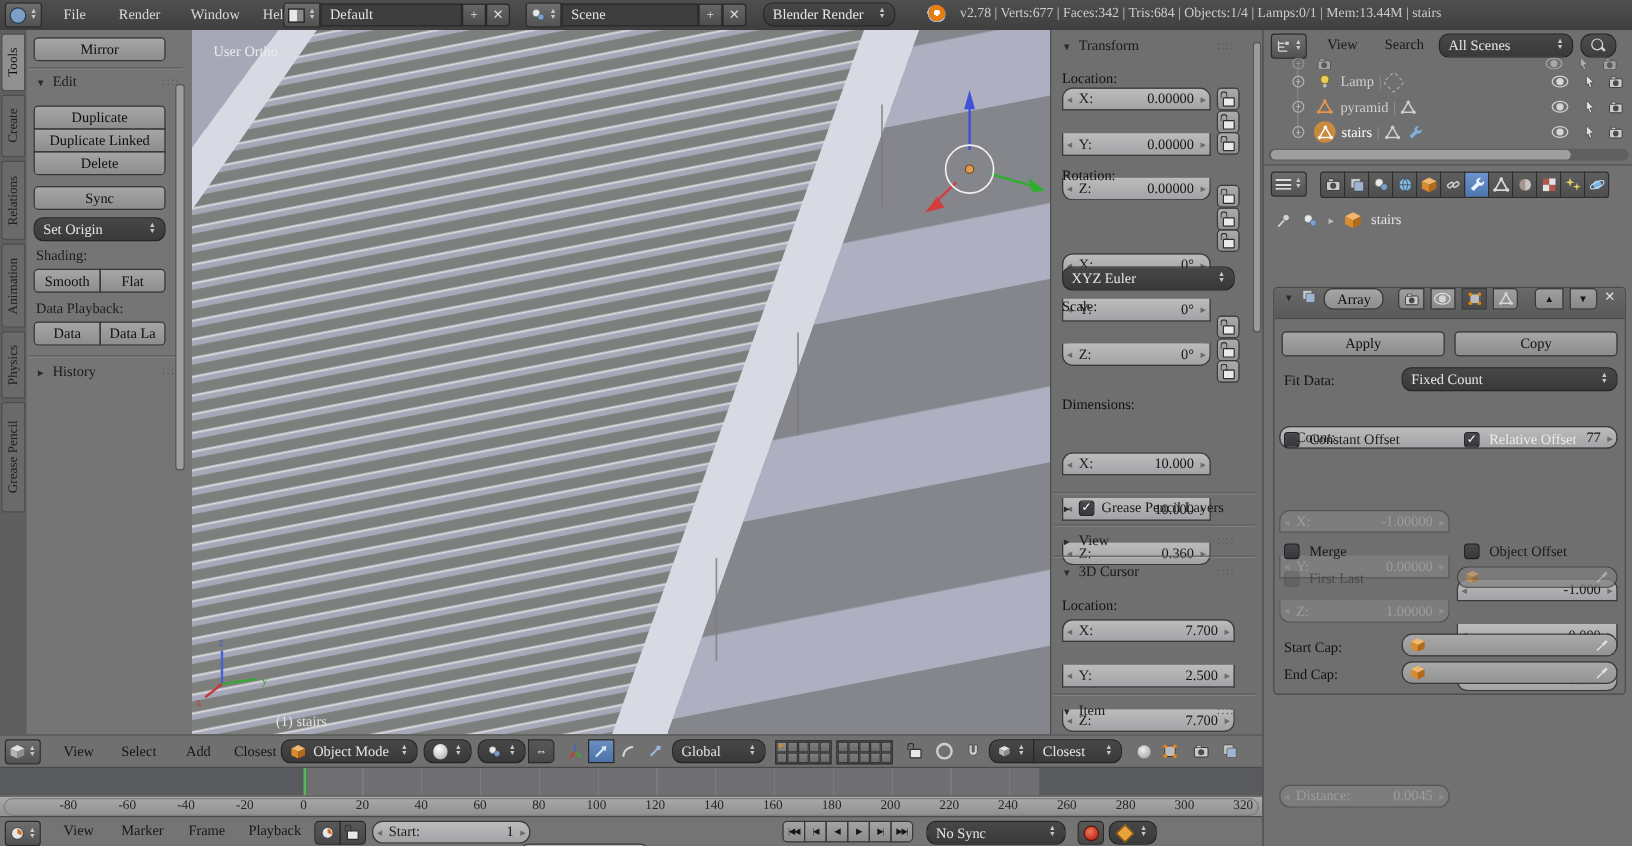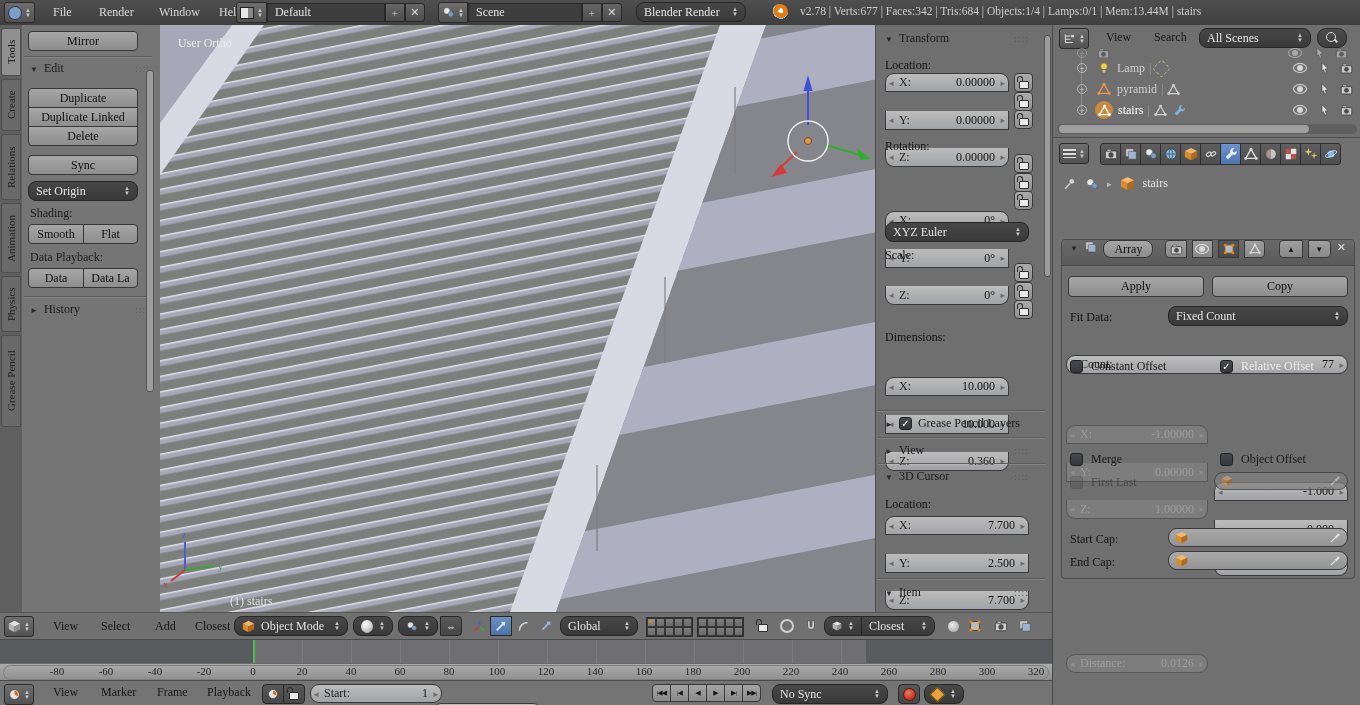--- a/index.html
+++ b/index.html
@@ -948,21 +948,21 @@
       <div class="pickf dis r" style="left:152px;top:232px;width:134px;height:18px">
         <svg class="ic" width="12" height="12" style="opacity:.7">
             <use href="#i-cube"></use>
           </svg>
         <svg class="ic" width="12" height="12" style="margin-left:auto;opacity:.7">
             <use href="#i-dropper"></use>
           </svg>
       </div>
       <div class="nf dis ra r" style="left:4px;top:255px;width:142px">
           <span class="nl">Distance:</span>
-          <span class="nv">0.0126</span>
+          <span class="nv">0.0045</span>
         </div>
 
       <span class="r" style="left:8px;top:292px;color:#121212">Start Cap:</span>
       <div class="pickf r" style="left:106px;top:288px;width:180px;height:19px">
         <svg class="ic" width="13" height="13">
             <use href="#i-cube"></use>
           </svg>
         <svg class="ic" width="12" height="12" style="margin-left:auto">
             <use href="#i-dropper"></use>
           </svg>

